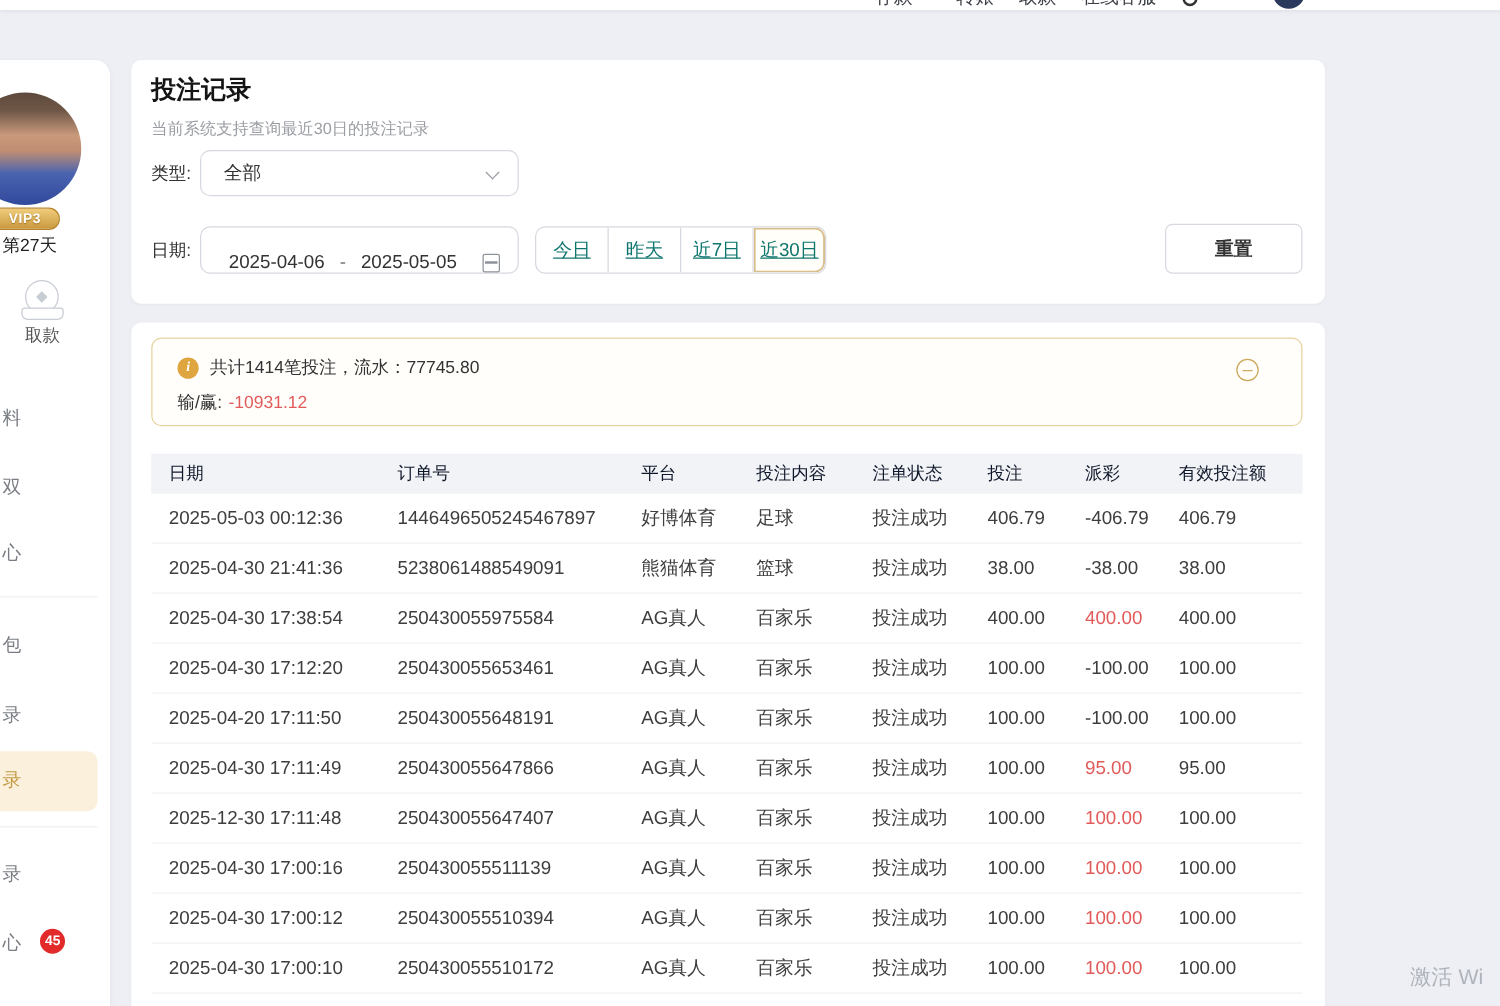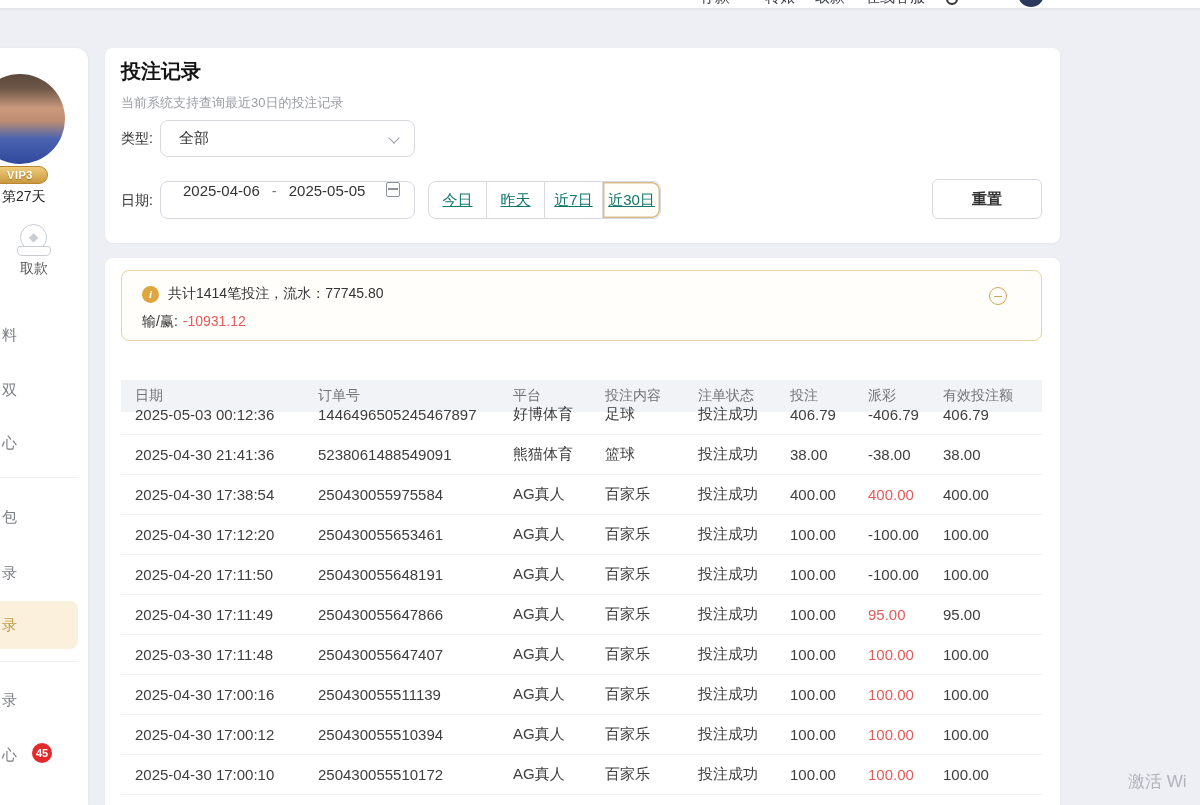--- a/index.html
+++ b/index.html
@@ -48,21 +48,21 @@
 
   .page-title { position:absolute; left:16px; top:10px; font-size:20px; font-weight:700; color:#141414; }
   .page-sub { position:absolute; left:16px; top:46px; font-size:13px; color:#9a9da3; }
   .flabel { position:absolute; font-size:14px; color:#333; }
   .select { position:absolute; left:55px; top:72px; width:255px; height:37px; border:1px solid #D6D9DF;
             border-radius:8px; display:flex; align-items:center; padding:15px 18px; font-size:15px;
             color:#333; background:#fff; cursor:pointer; }
   .chev { position:absolute; right:16px; top:13px; width:8px; height:8px; border-right:1.5px solid #9a9da3;
           border-bottom:1.5px solid #9a9da3; transform:rotate(45deg); }
   .dateinput { position:absolute; left:55px; top:133px; width:255px; height:38px; border:1px solid #D6D9DF;
-               border-radius:8px; display:flex; align-items:flex-start; background:#fff; font-size:15px;
+               border-radius:8px; display:flex; align-items:flex-end; background:#fff; font-size:15px;
                color:#333; padding:0 14px 0 22px; cursor:pointer; }
   .dateinput .sep { margin:0 12px; color:#777; }
   .cal { margin-left:auto; width:14px; height:15px; border:1.5px solid #8f939a; border-radius:2px; position:relative; }
   .cal:before { content:""; position:absolute; left:1px; right:1px; top:5px; height:1.5px; background:#8f939a; }
   .quick { position:absolute; left:323px; top:133px; width:233px; height:38px; border:1px solid #D6D9DF;
            border-radius:8px; display:flex; background:#fff; overflow:hidden; }
   .seg { flex:1; display:flex; align-items:center; justify-content:center; font-size:15px; color:#0f766e;
          border-right:1px solid #D6D9DF; cursor:pointer;text-decoration:underline; }
   .seg:last-child { border-right:none; }
   .seg.active { box-shadow:inset 0 0 0 1.5px #D9BE8C; border-radius:0 8px 8px 0; background:#FFFEF9; }
@@ -82,21 +82,21 @@
   .sline2 { position:absolute; left:20px; top:42px; font-size:14px; color:#333; }
   .sline2 .neg { color:#E25B5B; margin-left:5px; }
   .minus { position:absolute; right:34px; top:16px; width:18px; height:18px; border-radius:50%;
            border:1px solid #CDA85A; cursor:pointer; }
   .minus:before { content:""; position:absolute; left:4px; right:4px; top:8px; height:1px; background:#CDA85A; }
 
   
   .tgrid { display:grid; grid-template-columns:183px 195px 92px 93px 92px 78px 75px auto;
            padding-left:14px; align-items:center; }
   .thead { position:absolute; left:16px; top:105px; width:921px; height:32px; background:#F1F3F6;
-           font-size:14px; color:#737373;margin-top:17px; }
+           font-size:14px; color:#0f172a; }
   .tbody { position:absolute; left:16px; top:137px; width:921px; }
   .trow { height:40px; border-bottom:1px solid #F0F2F5; font-size:15px; color:#3E3E3E; }
   .cell-payout.pos { color:#E25B5B; }
 
   .watermark { position:absolute; left:1128px; top:770px; font-size:17px; color:#AFB3BB; white-space:nowrap; }
 </style>
 </head>
 <body>
 
 <div class="stage">
@@ -242,21 +242,21 @@
           <div class="cell-date">2025-04-30 17:11:49</div>
           <div class="cell-order">250430055647866</div>
           <div class="cell-platform">AG真人</div>
           <div class="cell-content">百家乐</div>
           <div class="cell-status">投注成功</div>
           <div class="cell-bet">100.00</div>
           <div class="cell-payout pos">95.00</div>
           <div class="cell-valid">95.00</div>
         </div>
         <div class="trow tgrid">
-          <div class="cell-date">2025-03-30 17:11:48</div>
+          <div class="cell-date">2025-12-30 17:11:48</div>
           <div class="cell-order">250430055647407</div>
           <div class="cell-platform">AG真人</div>
           <div class="cell-content">百家乐</div>
           <div class="cell-status">投注成功</div>
           <div class="cell-bet">100.00</div>
           <div class="cell-payout pos">100.00</div>
           <div class="cell-valid">100.00</div>
         </div>
         <div class="trow tgrid">
           <div class="cell-date">2025-04-30 17:00:16</div>

